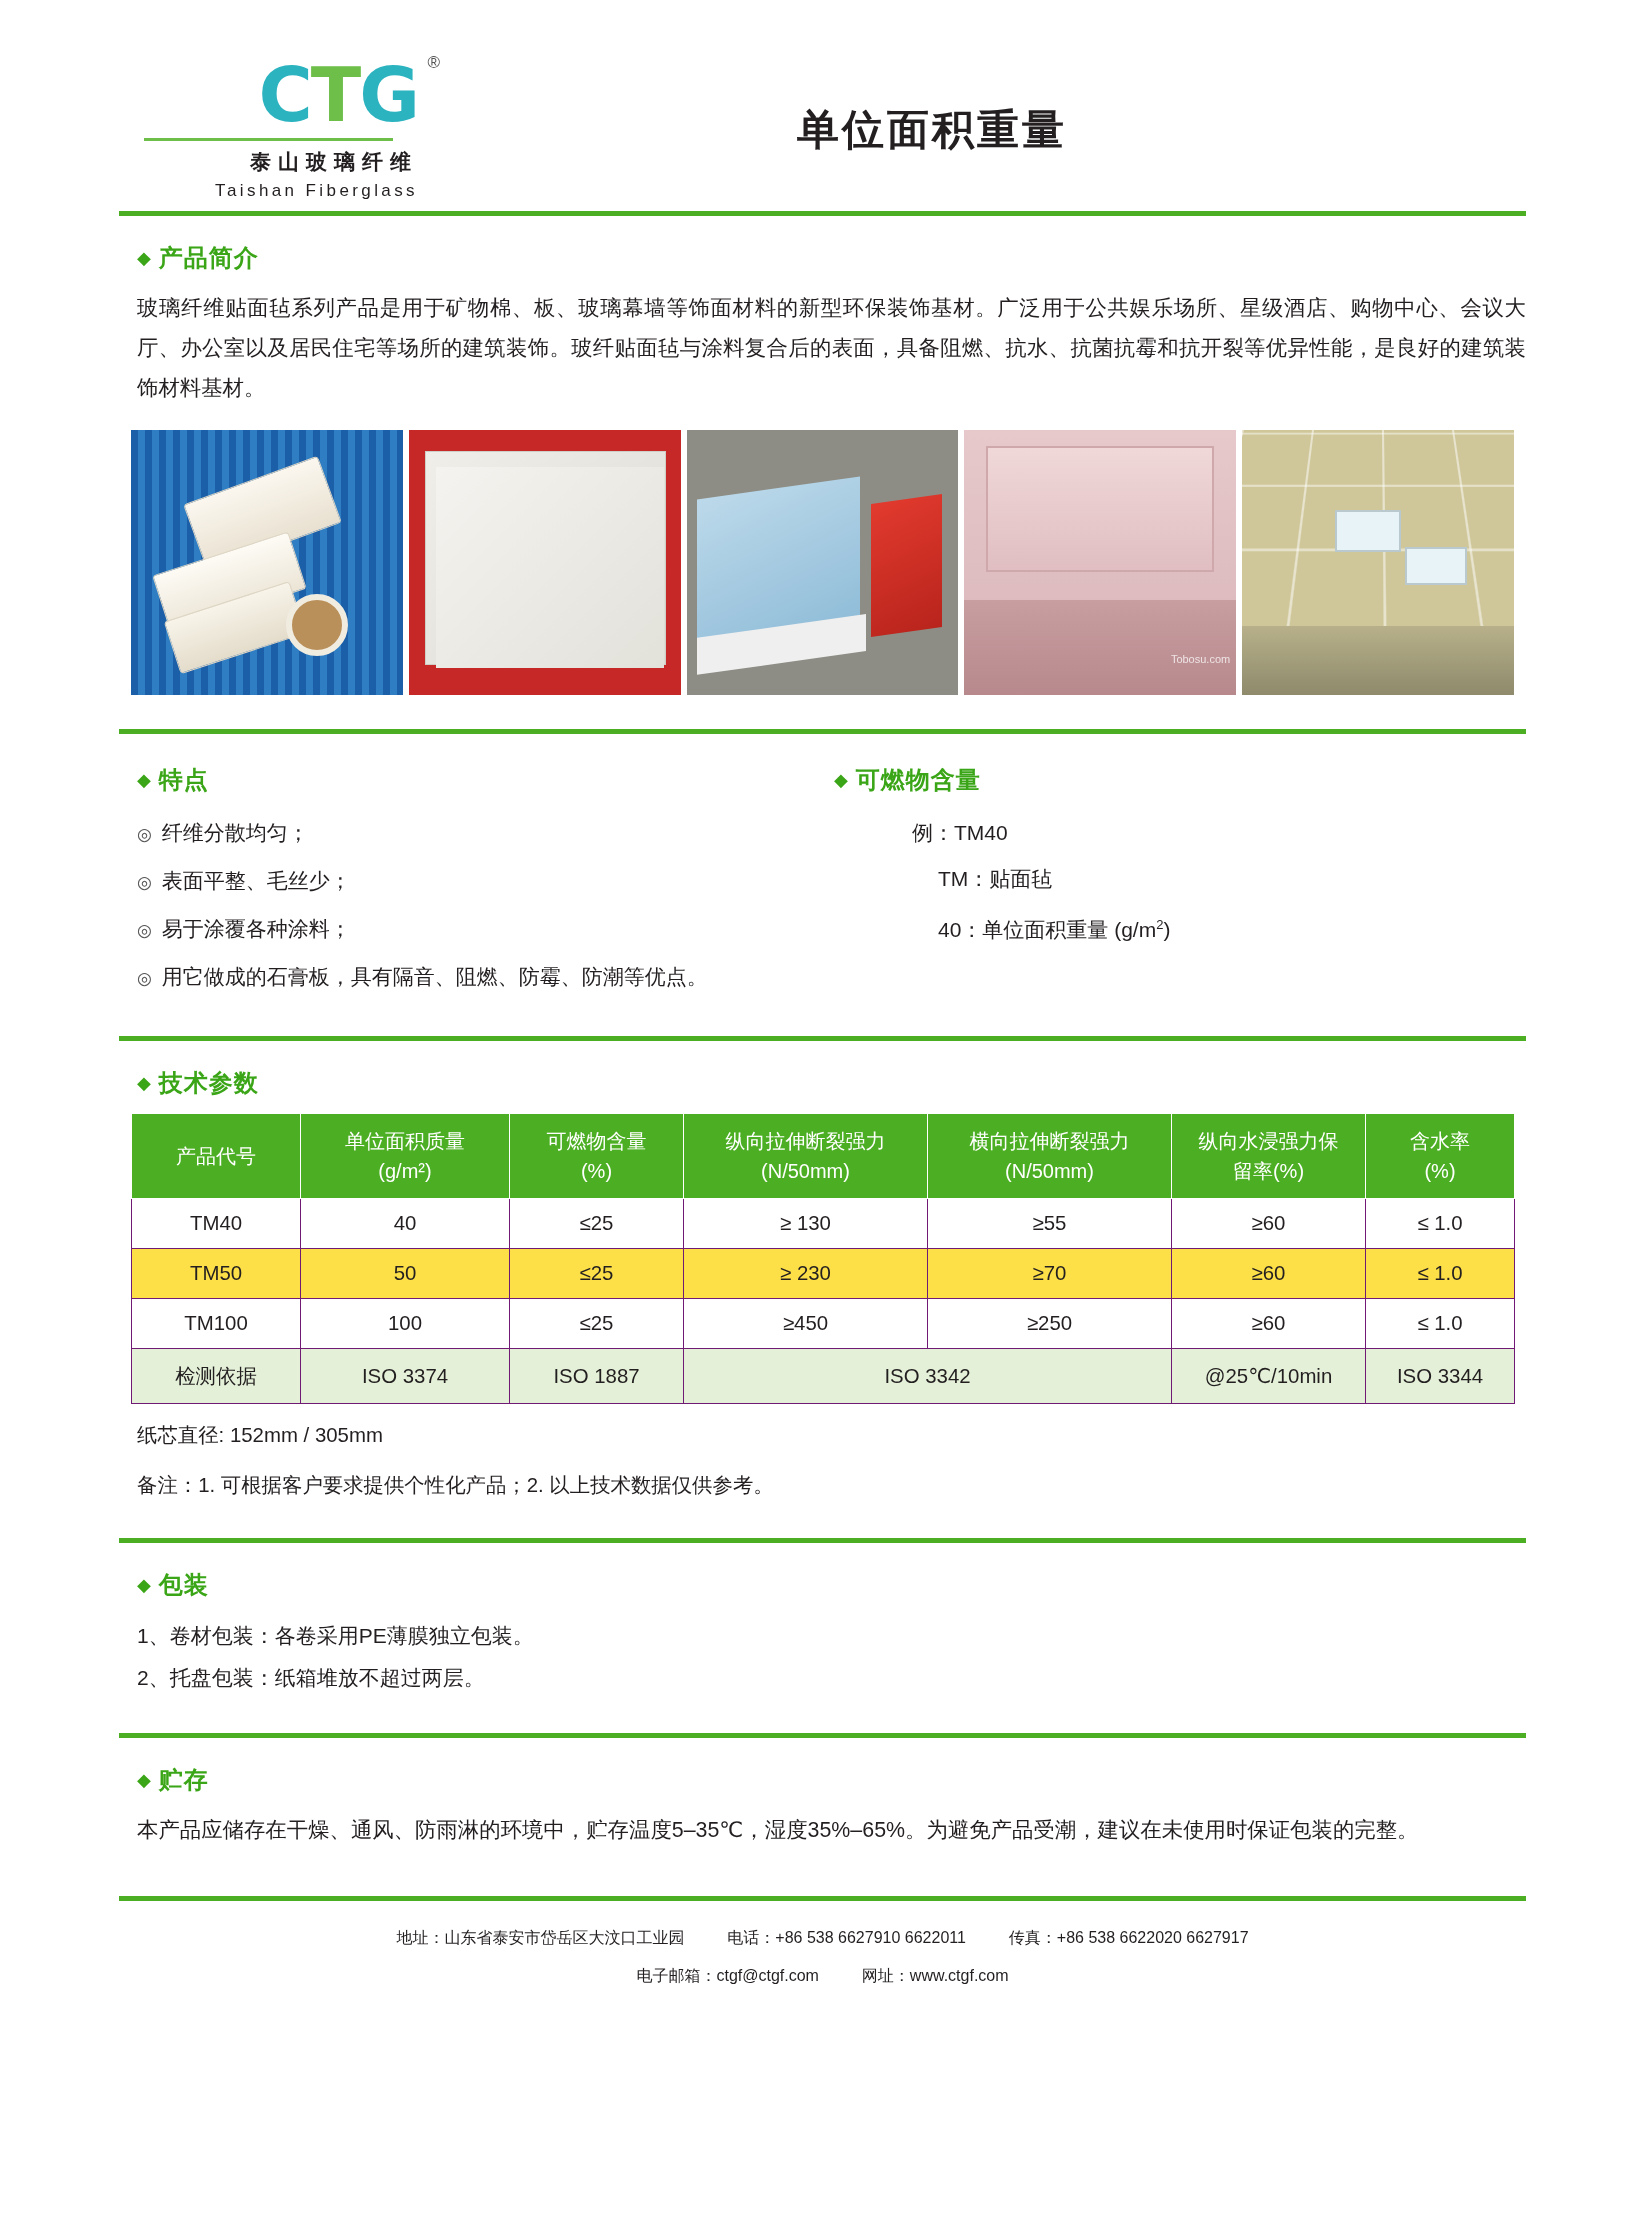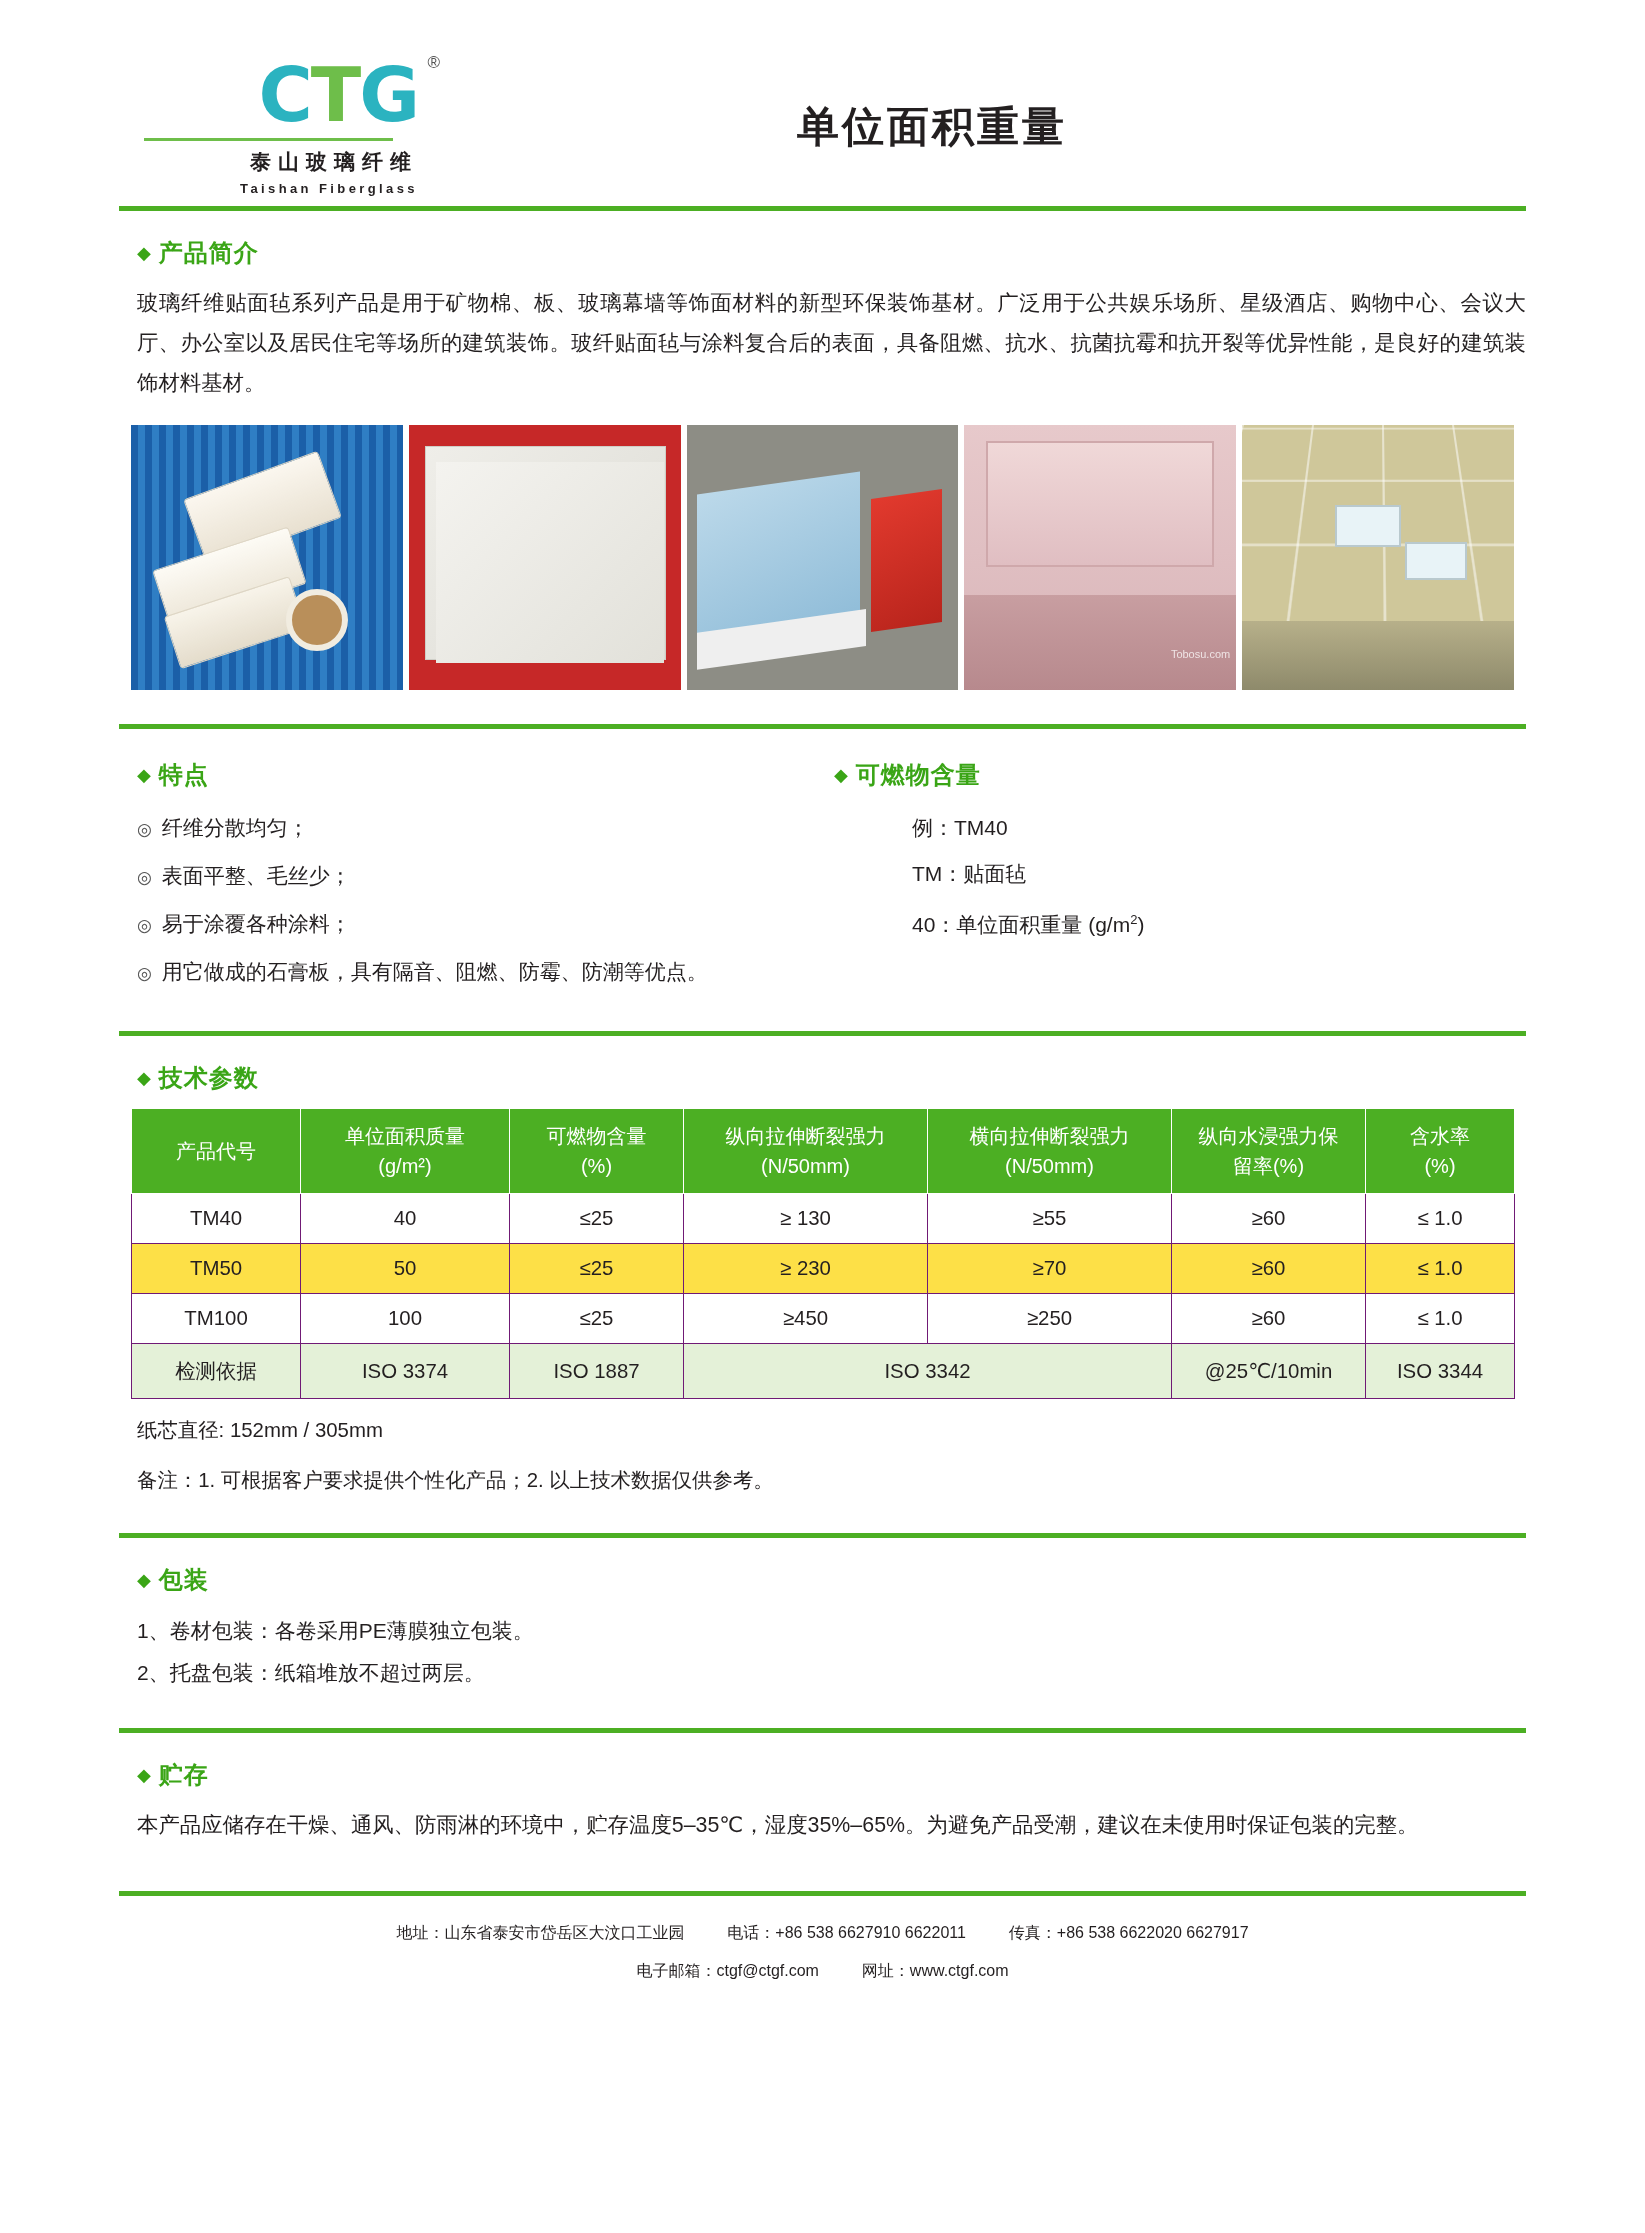--- a/index.html
+++ b/index.html
@@ -68,24 +68,24 @@
     background: #6ebe4a;
     margin: 6px auto 7px auto;
   }
   .logo-cn {
     font-size: 21px;
     letter-spacing: 7px;
     color: #231f20;
     font-weight: 600;
   }
   .logo-en {
-    font-size: 13px;
+    font-size: 17px;
     letter-spacing: 3.4px;
     color: #231f20;
-    font-weight: bold;
+    font-weight: normal;
     margin-top: 5px;
     font-family: "Liberation Sans", sans-serif;
   }
   .title-block {
     flex: 1 1 auto;
     text-align: center;
     padding-right: 80px;
   }
   .doc-title {
     font-size: 42px;
@@ -244,21 +244,21 @@
     font-size: 17px;
   }
   .code-list {
     margin-left: 96px;
   }
   .code-list div {
     font-size: 21px;
     line-height: 46px;
     color: #231f20;
   }
-  .code-list .indent { }
+  .code-list .indent { margin-left: 26px; }
   sup { font-size: 0.62em; vertical-align: super; }
 
   
   table.spec {
     border-collapse: collapse;
     width: 1383px;
     margin-left: 12px;
     table-layout: fixed;
   }
   table.spec th {

